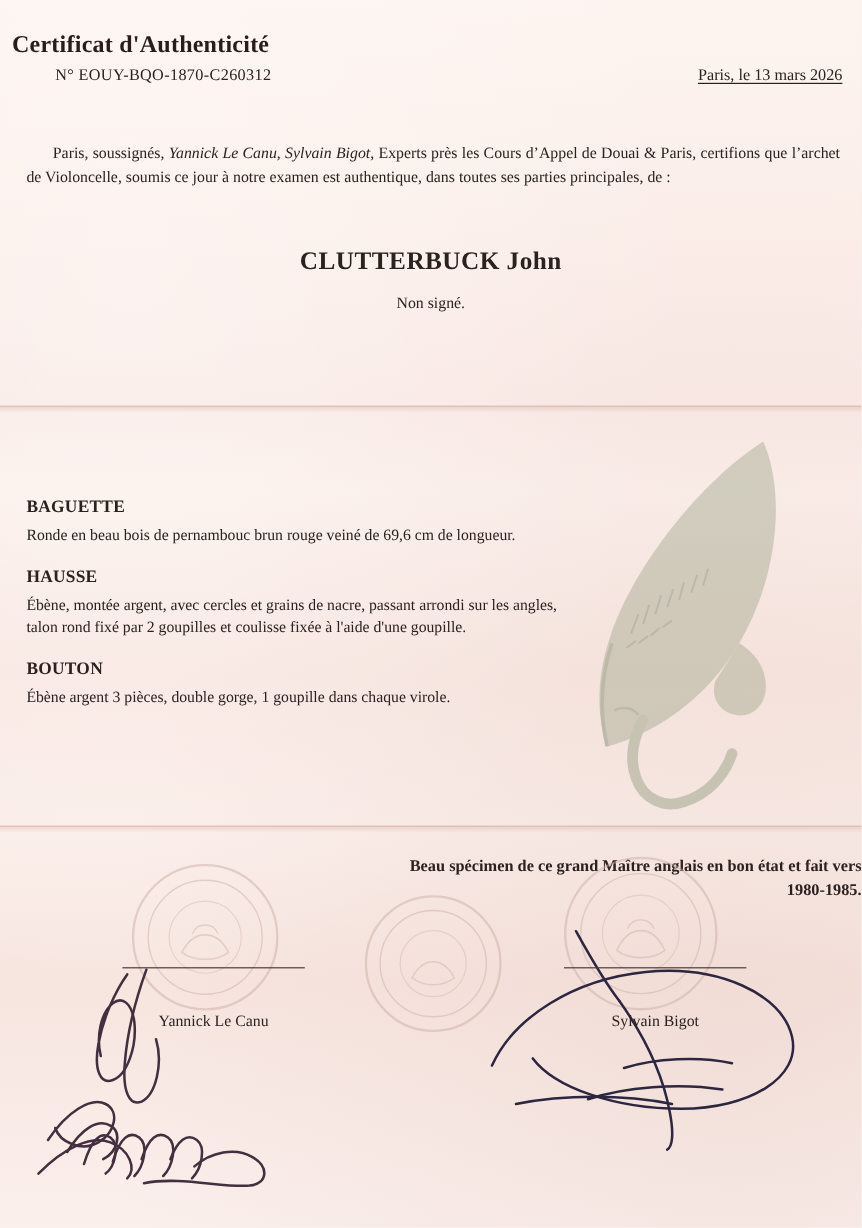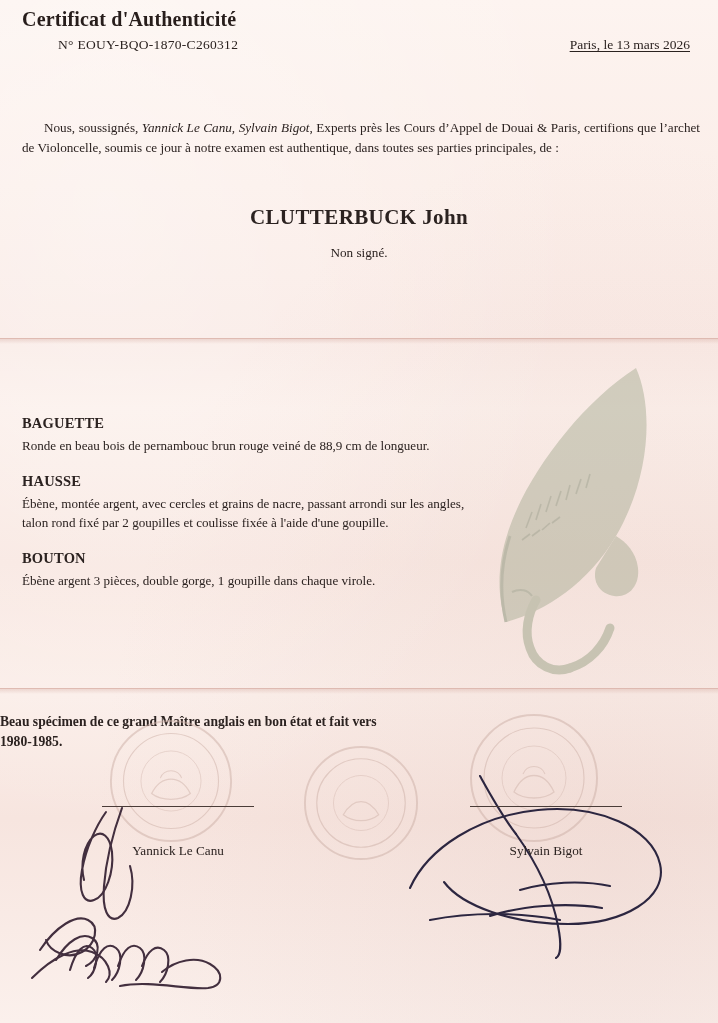--- a/index.html
+++ b/index.html
@@ -61,24 +61,24 @@
     top: 1px;
     height: 5px;
     background: linear-gradient(180deg, rgba(212,168,158,0.35), rgba(212,168,158,0));
   }
   #fold-1 { top: 338px; }
   #fold-2 { top: 688px; }
 
   
   .header {
     position: absolute;
-    top: 8px;
-    left: 0;
-    width: 100%;
-    padding: 0 22px;
+    top: 26px;
+    left: 0;
+    width: 100%;
+    padding: 0 10px;
     box-sizing: border-box;
   }
   .cert-title {
     font-size: 20px;
     font-weight: bold;
     letter-spacing: .2px;
     color: #271d1b;
   }
   .header-row2 {
     display: flex;
@@ -162,21 +162,21 @@
     opacity: .55;
     pointer-events: none;
   }
 
   
   .conclusion {
     position: absolute;
     top: 712px;
     left: 0;
     width: 100%;
-    text-align: left;
+    text-align: right;
     font-size: 13.6px;
     font-weight: bold;
     line-height: 1.5;
   }
 
   
   .stamp {
     position: absolute;
     border-radius: 50%;
     pointer-events: none;
@@ -242,35 +242,35 @@
 
   <div class="header">
     <div class="cert-title">Certificat d'Authenticité</div>
     <div class="header-row2">
       <div class="cert-number">N° EOUY-BQO-1870-C260312</div>
       <div class="cert-place-date">Paris, le 13 mars 2026</div>
     </div>
   </div>
 
   <div class="intro">
-    <span class="lead">Nous, soussignés, </span><i>Yannick Le Canu, Sylvain Bigot</i><span>, Experts près les Cours d’Appel de Douai &amp; Paris, certifions que l’archet de Violoncelle, soumis ce jour à  notre examen est authentique, dans toutes ses parties principales, de :</span>
+    <span class="lead">Paris, soussignés, </span><i>Yannick Le Canu, Sylvain Bigot</i><span>, Experts près les Cours d’Appel de Douai &amp; Paris, certifions que l’archet de Violoncelle, soumis ce jour à  notre examen est authentique, dans toutes ses parties principales, de :</span>
   </div>
 
   <div class="maker">CLUTTERBUCK John</div>
   <div class="signature-note">Non signé.</div>
 
   <div class="fold" id="fold-1">
     <div class="hair"></div>
       <div class="shade"></div>
   </div>
 
   <div class="desc">
     <div class="desc-section">
       <div class="desc-head">BAGUETTE</div>
-      <div class="desc-body">Ronde en beau bois de pernambouc brun rouge veiné de 88,9 cm de longueur.</div>
+      <div class="desc-body">Ronde en beau bois de pernambouc brun rouge veiné de 69,6 cm de longueur.</div>
     </div>
     <div class="desc-section">
       <div class="desc-head">HAUSSE</div>
       <div class="desc-body">Ébène, montée argent, avec cercles et grains de nacre, passant arrondi sur les angles, talon rond fixé par 2 goupilles et coulisse fixée à l'aide d'une goupille.</div>
     </div>
     <div class="desc-section">
       <div class="desc-head">BOUTON</div>
       <div class="desc-body">Ébène argent 3 pièces, double gorge, 1 goupille dans chaque virole.</div>
     </div>
   </div>

